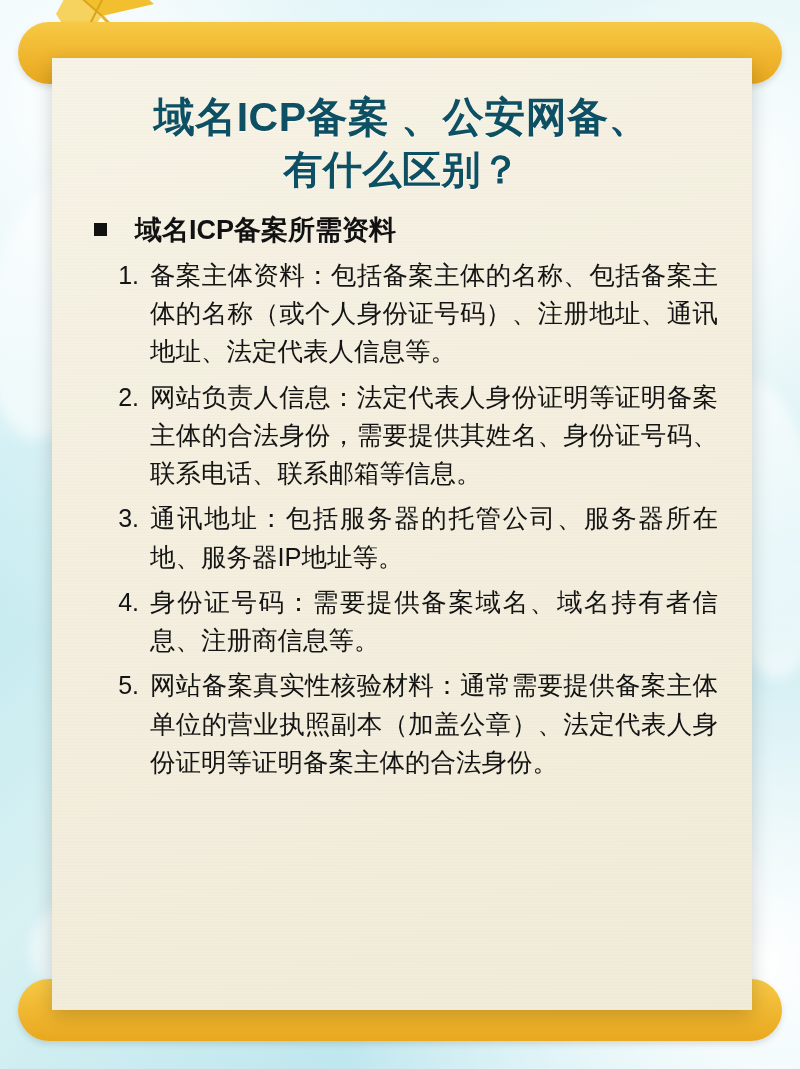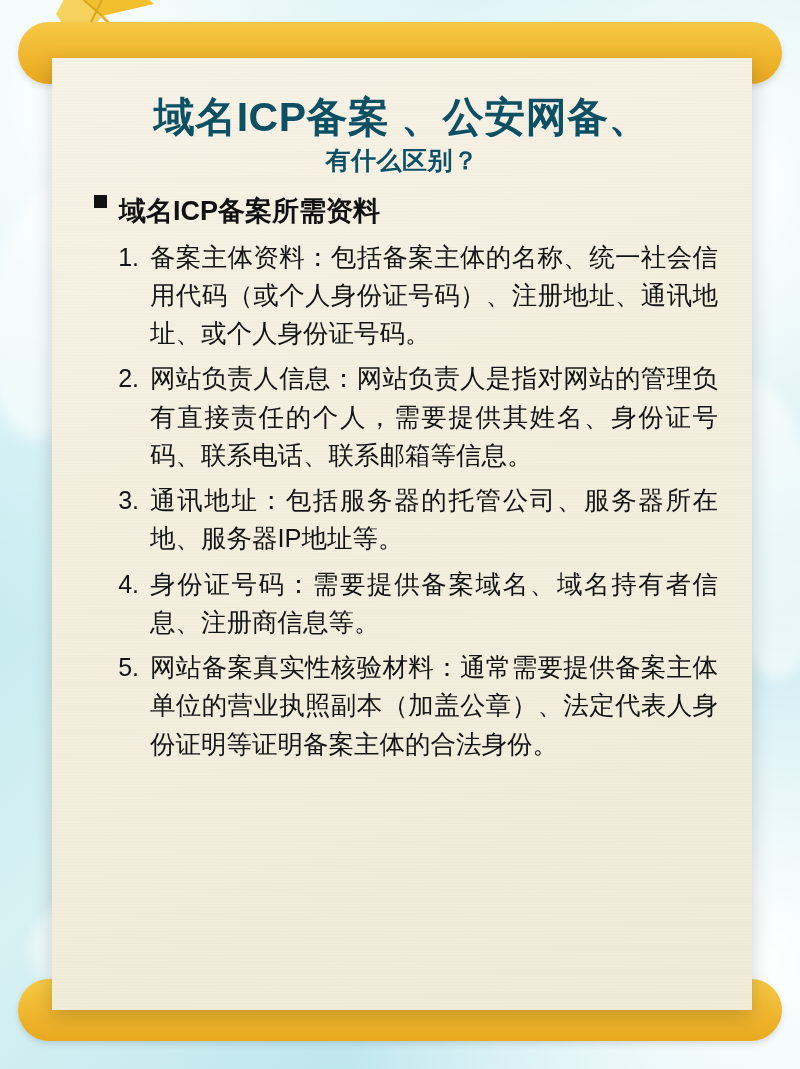--- a/index.html
+++ b/index.html
@@ -79,25 +79,26 @@
     color: #0d4f63;
     font-weight: bold;
     font-size: 41px;
     line-height: 1.32;
     text-align: center;
     letter-spacing: 0.5px;
     margin: 6px 0 18px 0;
     text-shadow: 0 1px 0 rgba(255,255,255,0.6);
   }
   .title .line { display: block; white-space: nowrap; }
-  .title .line.l3 { font-size: 25px; font-family: Liberation Serif, serif; }
+  .title .line.l3 { font-size: 39px; font-family: Liberation Serif, serif; }
 
   .section-head {
     display: flex;
-    gap: 12px;
+    align-items: center;
+    gap: 28px;
     margin: 4px 0 10px 14px;
   }
   .bullet-square {
     width: 13px;
     height: 13px;
     background: #111111;
     flex: 0 0 auto;
   }
   .section-head-text {
     font-size: 27px;
@@ -152,21 +153,21 @@
       <span class="line l1">域名ICP备案 、公安网备、</span>
       <span class="line l3">有什么区别？</span>
     </div>
 
     <div class="section-head">
       <span class="bullet-square"></span>
       <span class="section-head-text">域名ICP备案所需资料</span>
     </div>
 
     <ol class="items">
-      <li>备案主体资料：包括备案主体的名称、统一社会信用代码（或个人身份证号码）、注册地址、通讯地址、或个人身份证号码。</li>
-      <li>网站负责人信息：网站负责人是指对网站的管理负有直接责任的个人，需要提供其姓名、身份证号码、联系电话、联系邮箱等信息。</li>
+      <li>备案主体资料：包括备案主体的名称、包括备案主体的名称（或个人身份证号码）、注册地址、通讯地址、法定代表人信息等。</li>
+      <li>网站负责人信息：法定代表人身份证明等证明备案主体的合法身份，需要提供其姓名、身份证号码、联系电话、联系邮箱等信息。</li>
       <li>通讯地址：包括服务器的托管公司、服务器所在地、服务器IP地址等。</li>
       <li>身份证号码：需要提供备案域名、域名持有者信息、注册商信息等。</li>
       <li>网站备案真实性核验材料：通常需要提供备案主体单位的营业执照副本（加盖公章）、法定代表人身份证明等证明备案主体的合法身份。</li>
     </ol>
 
   </div>
 </div>
 
 </body></html>

